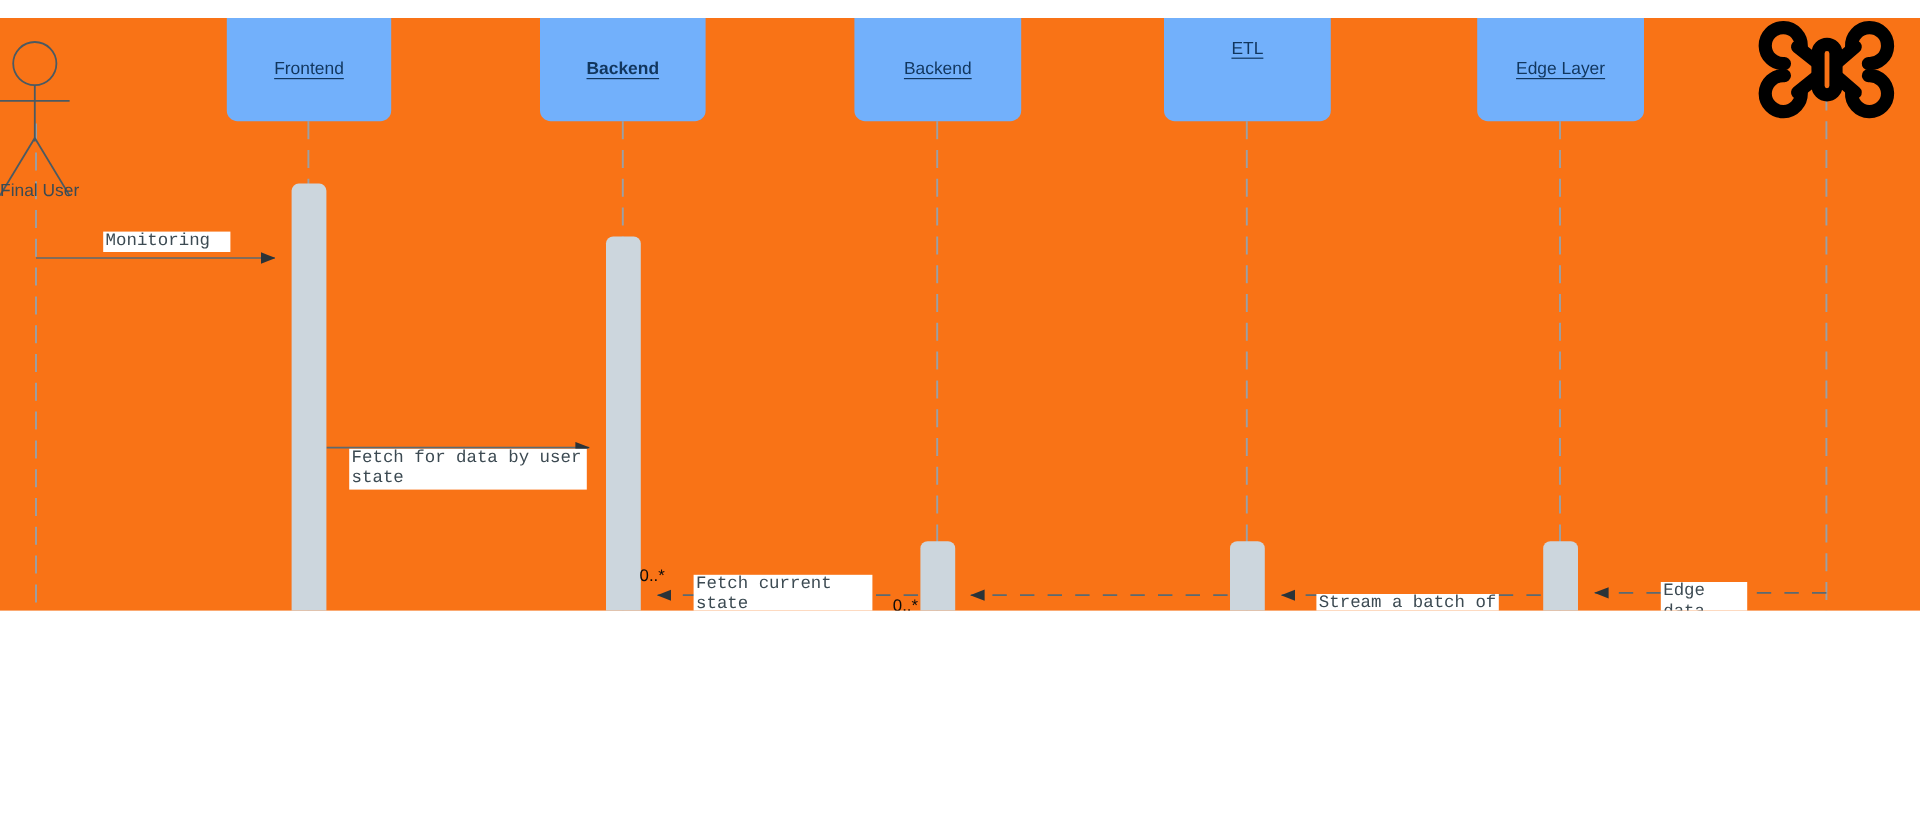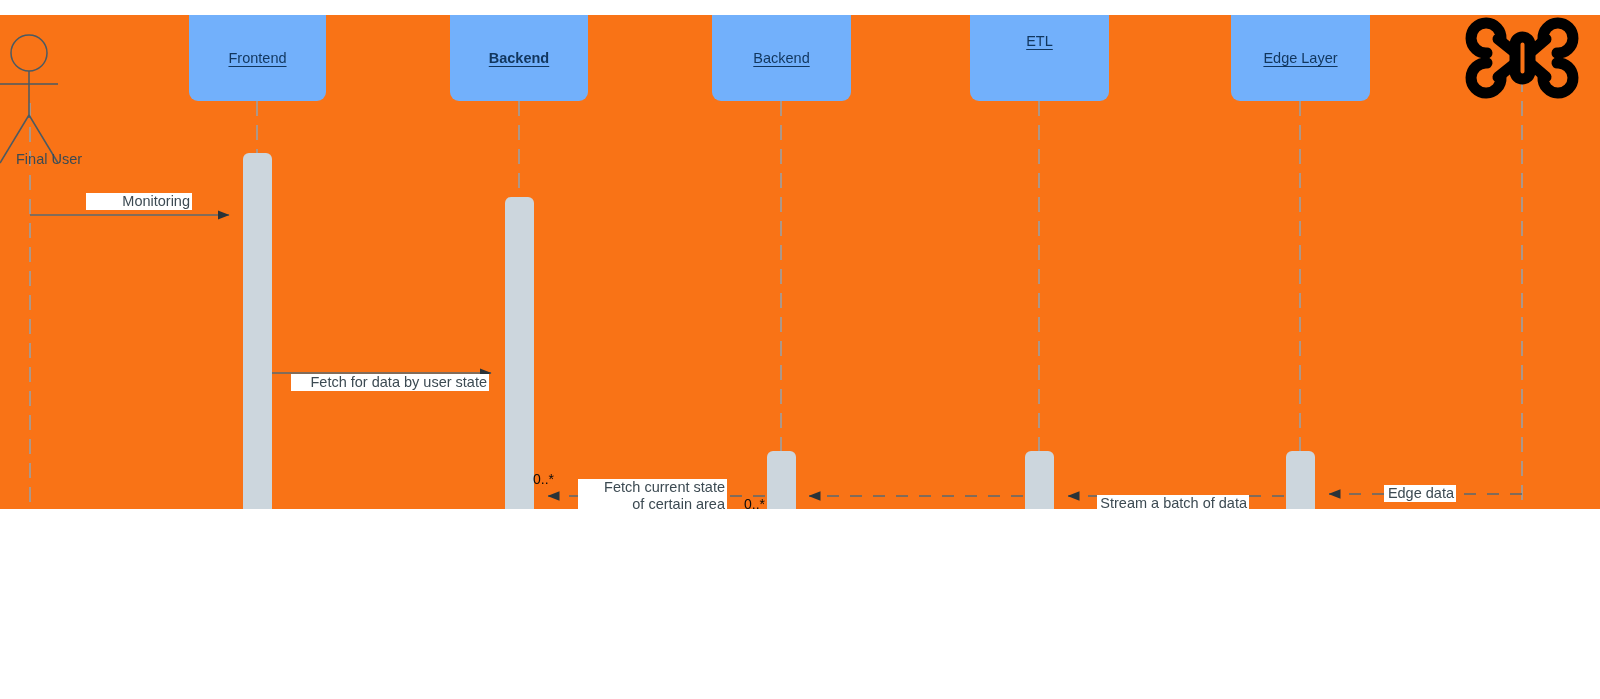--- a/index.html
+++ b/index.html
@@ -50,24 +50,25 @@
     background: #ccd6dd;
     border-radius: 6px;
     box-sizing: border-box;
   }
   
   .msg-label {
     position: absolute;
     font-size: 14.5px;
     color: #3c4a52;
     line-height: 17px;
-    text-align: right;
+    text-align: left;
     white-space: pre-line;
     background: #ffffff;
     padding: 0 2px;
+    font-family: Liberation Mono, monospace;
   }
   .mult-label {
     position: absolute;
     font-size: 14px;
     color: #0b0b0b;
     white-space: nowrap;
   }
   .actor-label {
     position: absolute;
     font-size: 14.5px;
@@ -155,21 +156,21 @@
   </div>
 
   <div class="part-box" style="left:970px; top:-20px; width:139px; height:106px;">
     <div class="part-label" style="top:38px;">ETL</div>
   </div>
 
   <div class="part-box" style="left:1231px; top:-20px; width:139px; height:106px;">
     <div class="part-label" style="top:55px;text-align:center;">Edge Layer</div>
   </div>
 
-  <div class="actor-label" style="left:0px; top:136px;padding-left:16px;">Final User</div>
+  <div class="actor-label" style="left:0px; top:136px;">Final User</div>
 
   <div class="msg-label" style="left:86px; top:178px; width:102px;">Monitoring</div>
 
   <div class="msg-label" style="left:291px; top:359px; width:194px;">Fetch for data by user state</div>
 
   <div class="msg-label" style="left:578px; top:464px; width:145px;">Fetch current state
 of certain area</div>
 
 
   <div class="msg-label" style="left:1097px; top:480px; width:148px;">Stream a batch of data</div>

